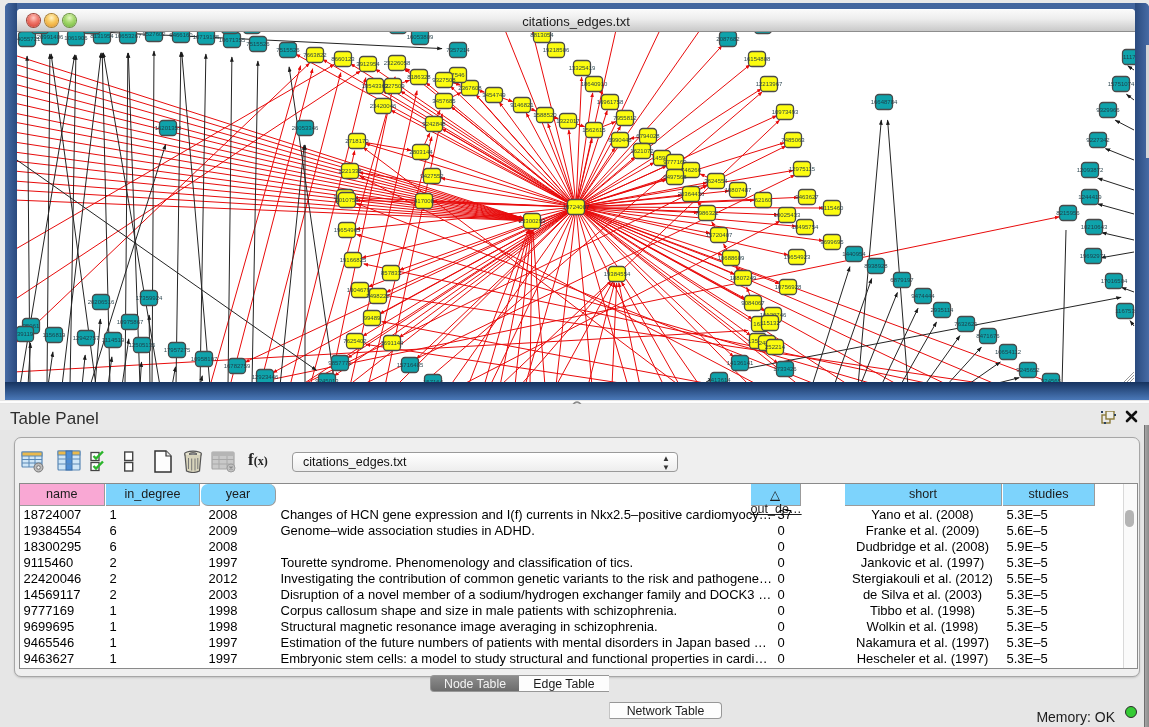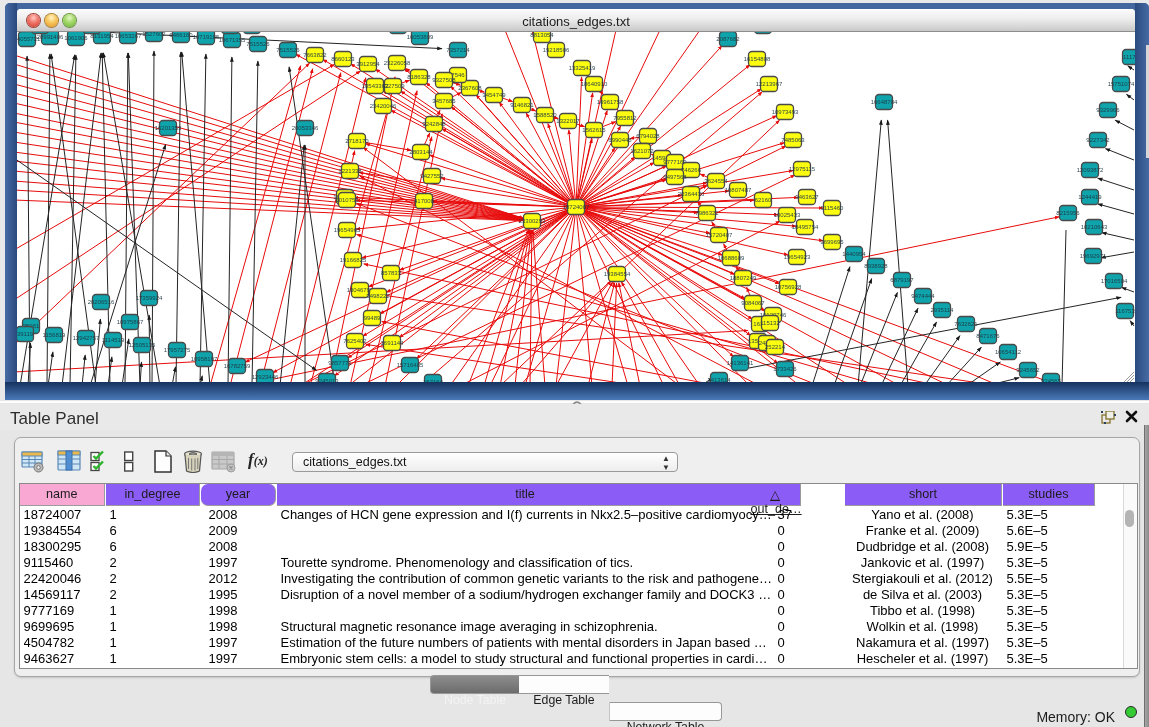--- a/index.html
+++ b/index.html
@@ -26,29 +26,29 @@
 #ph .txt { position:absolute; left:10px; top:5px; font-size:17px; color:#2e2e2e; }
 #inner { position:absolute; left:14px; top:37px; width:1126px; height:240px; background:#efefef;
   border:1px solid #a6a6a6; border-radius:7px; box-shadow:0 1px 2px rgba(0,0,0,.15); }
 #toolbar { position:absolute; left:0; top:12px; height:26px; width:100%; }
 #toolbar .ic, #toolbar .fx { position:absolute; top:0; }
 #dd { position:absolute; left:277px; top:14px; width:386px; height:20px; border:1px solid #9a9a9a; border-radius:4px;
   background:linear-gradient(180deg,#ffffff,#ededed); font-size:12.5px; color:#111; padding:2px 0 0 10px; }
 #dd .arr { position:absolute; right:7px; top:1px; font-size:8px; color:#333; line-height:9px; }
 #tbl { position:absolute; left:3.5px; top:45px; width:1119px; height:186px; border:1px solid #8a8a8a; background:#fff; font-size:13px; color:#000; }
 .hd { position:absolute; top:0; height:22px; border-right:1px solid #9b9b9b; border-bottom:1px solid #9b9b9b;
-  text-align:center; padding-top:3px; font-size:12.6px; color:#1c1c1c; background:#8b5cf6; }
+  text-align:center; padding-top:3px; font-size:12.6px; color:#1c1c1c; background:#7dd3fc; }
 .tr { position:relative; height:16px; white-space:nowrap; }
 .tr > div { position:absolute; top:0; height:16px; overflow:hidden; line-height:16px; white-space:nowrap; text-overflow:ellipsis; }
 .c0 { left:4px; width:81px; } .c1 { left:90px; width:90px; } .c2 { left:189px; width:76px; }
 .c3 { left:261px; width:492px; } .c4 { left:758px; width:66px; }
 .c5 { left:824px; width:158px; text-align:center; } .c6 { left:987px; width:90px; }
 #tabs { position:absolute; left:430px; top:275px; height:17px; font-size:12.3px; }
 .seg { text-align:center; }
-.seg { float:left; height:17px; padding-top:17px; text-align:center; border-top:1px solid #979797; border-bottom:1px solid #979797; color:#1c1c1c; background:#fdfdfd; }
+.seg { float:left; height:17px; padding-top:1px; text-align:center; border-top:1px solid #979797; border-bottom:1px solid #979797; color:#1c1c1c; background:#fdfdfd; }
 #seg1 { width:89px; } #seg2 { width:90px; } #seg3 { width:113px;margin-top:27px; }
 #seg1 { border-left:1px solid #979797; border-radius:4px 0 0 4px; background:linear-gradient(180deg,#8d8d8d,#6c6c6c); color:#f3f3f3; }
 #seg3 { border-right:1px solid #979797; border-radius:0 4px 4px 0; border-left:1px solid #c4c4c4; }
 #mem { position:absolute; right:34px; top:309px; font-size:14px; color:#1c1c1c; }
 #dot { position:absolute; right:12px; top:306px; width:12px; height:12px; border-radius:50%; background:#35cb35; border:1.3px solid #2b2b2b; }
 #grip { position:absolute; left:1143.5px; top:25px; width:5.5px; height:302px; background:linear-gradient(90deg,#a5a5a5,#8b8b8b); border-left:1px solid #6e6e6e; }
 #chev { position:absolute; left:571px; top:0px; }
 .ic { display:inline-block; vertical-align:top; }
 </style></head><body>
 <div id="win">
@@ -645,45 +645,45 @@
         <path d="M3,5 L4.5,21 Q11,24 17.5,21 L19,5" fill="#d8d4bc" stroke="#555" stroke-width="1.2"></path>
         <path d="M6.5,8 v11 M9.7,8.5 v12 M13,8.5 v12 M15.8,8 v11" stroke="#777" stroke-width="1"></path>
       </svg>
       <svg class="ic" style="left:196px" width="25" height="23" viewBox="0 0 25 23">
         <rect x="1" y="2" width="22" height="17" rx="1" fill="#c9c9c9" stroke="#a5a5a5" stroke-width="1.2"></rect>
         <rect x="1" y="2" width="22" height="4" fill="#b5b5b5"></rect>
         <path d="M1,9.5 h22 M1,14 h22 M8,6 v13 M16,6 v13" stroke="#a9a9a9" stroke-width="1"></path>
         <circle cx="20" cy="18" r="4" fill="#c2c2c2" stroke="#9e9e9e"></circle>
         <path d="M18.5,16.5 l3,3 M21.5,16.5 l-3,3" stroke="#8a8a8a" stroke-width="1.2"></path>
       </svg>
-      <span class="fx" style="left:233px;font-family:'Liberation Serif',serif;font-style:italic;font-weight:bold;font-size:17px;color:#222;line-height:20px">f<span style="font-size:12px">(x)</span></span>
+      <span class="fx" style="left:233px;font-family:'Liberation Serif',serif;font-weight:bold;font-size:17px;color:#222;line-height:20px">f<span style="font-size:12px">(x)</span></span>
     </div>
     <div id="dd">citations_edges.txt<span class="arr">▲<br>▼</span></div>
     <div id="tbl">
       <div class="hd" style="left:0;width:85.5px;background:#f9a8d4;">name</div>
       <div class="hd" style="left:86.5px;width:94px;">in_degree</div>
       <div class="hd" style="left:181.5px;width:75px;border-radius:7px;">year</div>
-      <div class="hd" style="left:257.5px;width:497px;">title</div>
       <div class="hd" style="left:731px;width:50px;text-decoration:underline;">△ out_de…</div>
       <div class="hd" style="left:825.5px;width:157px;">short</div>
       <div class="hd" style="left:983.5px;width:92px;">studies</div>
       <div style="position:absolute;left:0;top:23px;width:1117px;">
 <div class="tr">
  <div class="c0">18724007</div>
             <div class="c1">1</div>
             <div class="c2">2008</div>
  <div class="c3">Changes of HCN gene expression and I(f) currents in Nkx2.5–positive cardiomyocytes</div>
             <div class="c4">37</div>
             <div class="c5">Yano et al. (2008)</div>
  <div class="c6">5.3E–5</div>
           </div>
 <div class="tr">
  <div class="c0">19384554</div>
             <div class="c1">6</div>
             <div class="c2">2009</div>
+ <div class="c3">Genome–wide association studies in ADHD.</div>
             <div class="c4">0</div>
             <div class="c5">Franke et al. (2009)</div>
  <div class="c6">5.6E–5</div>
           </div>
 <div class="tr">
  <div class="c0">18300295</div>
             <div class="c1">6</div>
             <div class="c2">2008</div>
             <div class="c4">0</div>
             <div class="c5">Dudbridge et al. (2008)</div>
@@ -703,45 +703,46 @@
             <div class="c1">2</div>
             <div class="c2">2012</div>
  <div class="c3">Investigating the contribution of common genetic variants to the risk and pathogenesis of attention</div>
             <div class="c4">0</div>
             <div class="c5">Stergiakouli et al. (2012)</div>
  <div class="c6">5.5E–5</div>
           </div>
 <div class="tr">
  <div class="c0">14569117</div>
             <div class="c1">2</div>
-            <div class="c2">1995</div>
+            <div class="c2">2003</div>
  <div class="c3">Disruption of a novel member of a sodium/hydrogen exchanger family and DOCK3 in a patient</div>
             <div class="c4">0</div>
             <div class="c5">de Silva et al. (2003)</div>
  <div class="c6">5.3E–5</div>
           </div>
 <div class="tr">
  <div class="c0">9777169</div>
             <div class="c1">1</div>
             <div class="c2">1998</div>
+ <div class="c3">Corpus callosum shape and size in male patients with schizophrenia.</div>
             <div class="c4">0</div>
             <div class="c5">Tibbo et al. (1998)</div>
  <div class="c6">5.3E–5</div>
           </div>
 <div class="tr">
  <div class="c0">9699695</div>
             <div class="c1">1</div>
             <div class="c2">1998</div>
  <div class="c3">Structural magnetic resonance image averaging in schizophrenia.</div>
             <div class="c4">0</div>
             <div class="c5">Wolkin et al. (1998)</div>
  <div class="c6">5.3E–5</div>
           </div>
 <div class="tr">
- <div class="c0">4504782</div>
+ <div class="c0">9465546</div>
             <div class="c1">1</div>
             <div class="c2">1997</div>
  <div class="c3">Estimation of the future numbers of patients with mental disorders in Japan based on national</div>
             <div class="c4">0</div>
             <div class="c5">Nakamura et al. (1997)</div>
  <div class="c6">5.3E–5</div>
           </div>
 <div class="tr">
  <div class="c0">9463627</div>
             <div class="c1">1</div>

